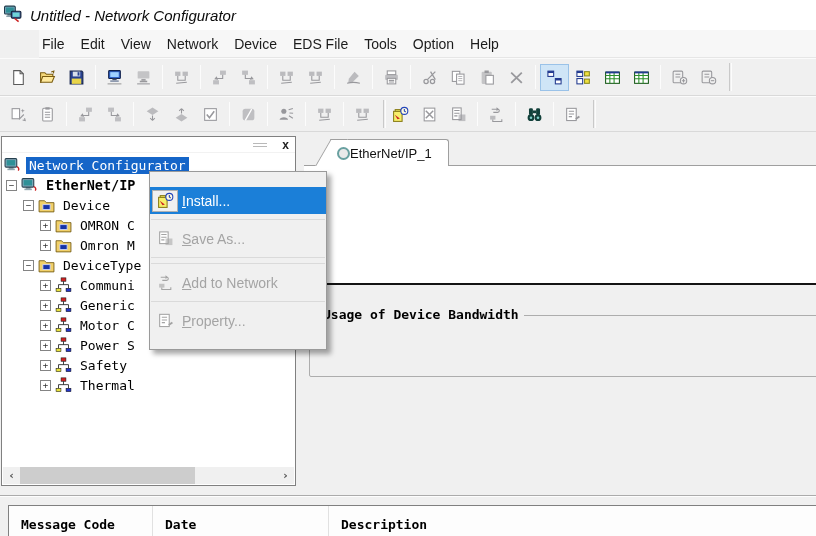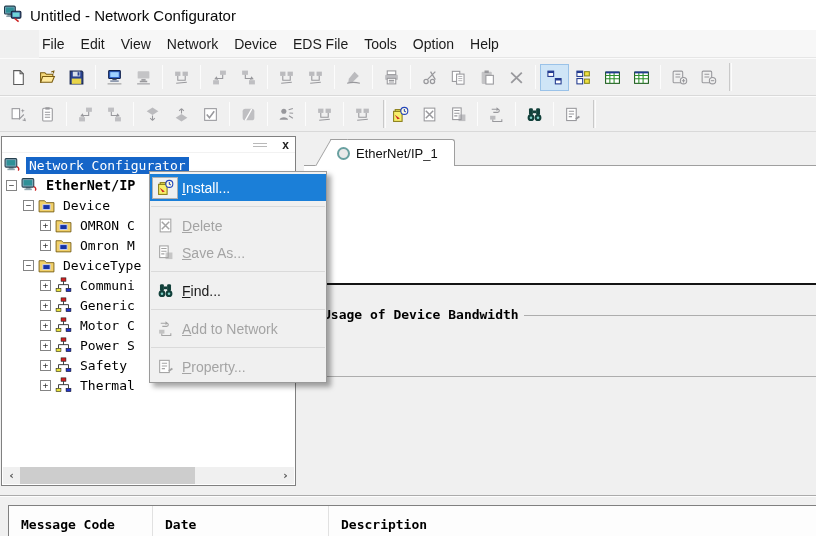--- a/index.html
+++ b/index.html
@@ -2,21 +2,21 @@
 <html style="--sel-blue: #1565c8; --menu-blue: #1b7fd8;"><head>
 <meta charset="utf-8">
 <style>
   * { margin:0; padding:0; box-sizing:border-box; }
   html,body { width:816px; height:536px; overflow:hidden; }
   body { font-family:"Liberation Sans", sans-serif; background:#f0f0f0; position:relative; }
   u { text-decoration:underline; }
 
   
   .titlebar { position:absolute; left:0; top:0; width:816px; height:30px; background:#ffffff;
-              display:flex; align-items:center; padding-left:4px; }
+              display:flex; align-items:center; padding-left:4px;font-style:italic; }
   .titlebar .app-icon { width:20px; height:20px; margin-right:6px; }
   .titlebar .title-text { font-size:15px; color:#0a0a0a; }
 
   
   .menubar { position:absolute; left:0; top:30px; width:816px; height:28px; background:#f7f7f7;
              display:flex; align-items:center; border-bottom:1px solid #e6e6e6;margin-left:39px; }
   .menu-item { font-size:14px; color:#1b1b1b; padding:4px 9px; margin-left:-2px; cursor:default; }
   .menu-item:first-child { margin-left:-6px; }
 
   
@@ -54,21 +54,21 @@
              display:flex; align-items:center; }
   .hs-arrow { width:17px; height:17px; text-align:center; font:bold 11px/17px "DejaVu Sans", sans-serif; color:#505050; }
   .hs-track { flex:1; height:17px; position:relative; }
   .hs-thumb { position:absolute; left:0; top:0; height:17px; width:68%; background:#cdcdcd; }
 
   
   .right-panel { position:absolute; left:304px; top:136px; width:512px; height:350px; }
   .tabstrip { height:30px; border-bottom:1px solid #9f9f9f; position:relative; }
   .tab { position:absolute; left:26px; bottom:-1px; height:27px; background:#ffffff;
          border:1px solid #9f9f9f; border-bottom:none; border-top-right-radius:3px;
-         display:flex; align-items:center; gap:6px; padding:0 16px 0 6px; font-size:13px; color:#111; }
+         display:flex; align-items:center; padding:0 16px 0 6px; font-size:13px; color:#111; }
   .tab::before { content:""; position:absolute; left:-8px; top:-1px; bottom:0; width:16px; background:#ffffff;
                  border-left:1px solid #9f9f9f; border-top:1px solid #9f9f9f; transform:skewX(-30deg); }
   .tab-circle { width:13px; height:13px; border-radius:50%; border:2px solid #69a0a0; background:#e9e9e9;
                 position:relative; z-index:1; }
   .tab-label { position:relative; z-index:1; }
   .net-canvas { height:119px; background:#ffffff; border-bottom:2px solid #141414; }
   .lower-area { height:199px; background:#f0f0f0; position:relative; }
   .groupbox { position:absolute; left:5px; right:-2px; top:30px; height:62px; border:1px solid #adadad; border-radius:2px; }
   .group-label { position:absolute; left:8px; top:-9px; background:#f0f0f0; padding:0 5px;
                  font-family:"DejaVu Sans Mono", monospace; font-size:13px; font-weight:600; color:#000; }
@@ -82,21 +82,21 @@
                          border-top:1px solid #ababab; border-bottom:1px solid #fdfdfd; }
   .msg-panel { position:absolute; left:8px; top:505px; width:812px; height:40px; background:#fdfdfd;
                border:1px solid #808080; display:flex; }
   .msg-col { padding:11px 0 0 12px; font-family:"DejaVu Sans Mono", monospace; font-size:13px;
              font-weight:700; color:#000; border-right:1px solid #e1e1e1; }
   .msg-col:nth-child(1){ width:144px; } .msg-col:nth-child(2){ width:176px; }
   .msg-col:nth-child(3){ flex:1; border-right:none; }
 
   
   .ctx-menu { position:absolute; left:149px; top:171px; width:178px; background:#f0f0f0;
-              border:1px solid #9a9a9a; box-shadow:4px 4px 5px rgba(0,0,0,0.35); z-index:50; padding:2px 0; }
+              border:1px solid #9a9a9a; box-shadow:4px 4px 5px rgba(0,0,0,0.35); z-index:50; padding:15px 0; }
   .ctx-item { height:27px; display:flex; align-items:center; font-size:14px; color:#1a1a1a; padding-right:10px; }
   .ctx-item .mi-icon { width:26px; height:22px; display:flex; align-items:center; justify-content:center;
                        margin:0 4px 0 2px; color:#a4a4a4; flex:0 0 auto; }
   .ctx-item.disabled { color:#a4a4a4; }
   .ctx-item.highlighted { background:#1b7fd8; color:#ffffff; }
   .ctx-item.highlighted .mi-icon { background:#f0f0f0; border:1px solid #b0b0b0; }
   .ctx-sep { height:0; border-top:1px solid #dadada; margin:5px 1px; }
 </style>
 </head>
 <body>
@@ -677,51 +677,28 @@
           <path d="M11.6 2.8v1.9l1.3.9" stroke="#2244bb" fill="none"></path>
           <path d="M2.6 8.2l4.8 3.6-2.2.7z" fill="#cc2222"></path>
         </svg>
       </span>
       <span><u>I</u>nstall...</span>
     </div>
     <div class="ctx-sep"></div>
     <div class="ctx-item disabled">
       <span class="mi-icon">
         <svg viewBox="0 0 16 16" width="17" height="17" aria-hidden="true">
-          <rect x="3" y="2" width="10" height="12" fill="#fff" stroke="currentColor"></rect>
-          <path d="M4.5 4.5l7 7M11.5 4.5l-7 7" stroke="currentColor" stroke-width="1.4" fill="none"></path>
-        </svg>
-      </span>
-      <span><u>D</u>elete</span>
-    </div>
-    <div class="ctx-item disabled">
-      <span class="mi-icon">
-        <svg viewBox="0 0 16 16" width="17" height="17" aria-hidden="true">
           <rect x="2.5" y="1.8" width="8" height="11" fill="#fff" stroke="currentColor"></rect>
           <path d="M4 4.3h5M4 6.8h5M4 9.3h3" stroke="currentColor"></path>
           <rect x="8" y="8" width="6.5" height="6.2" fill="currentColor" opacity=".55"></rect>
         </svg>
       </span>
       <span><u>S</u>ave As...</span>
     </div>
     <div class="ctx-sep"></div>
-    <div class="ctx-item">
-      <span class="mi-icon">
-        <svg viewBox="0 0 16 16" width="17" height="17" aria-hidden="true">
-          <rect x="2.8" y="2.2" width="3.7" height="6.2" rx="1.2" fill="#12403a"></rect>
-          <rect x="9.5" y="2.2" width="3.7" height="6.2" rx="1.2" fill="#12403a"></rect>
-          <rect x="6.5" y="4.2" width="3" height="2.6" fill="#12403a"></rect>
-          <circle cx="4.7" cy="11" r="3.2" fill="#12403a"></circle>
-          <circle cx="11.3" cy="11" r="3.2" fill="#12403a"></circle>
-          <circle cx="4.7" cy="11" r="1.2" fill="#7fd0c8"></circle>
-          <circle cx="11.3" cy="11" r="1.2" fill="#7fd0c8"></circle>
-        </svg>
-      </span>
-      <span><u>F</u>ind...</span>
-    </div>
     <div class="ctx-sep"></div>
     <div class="ctx-item disabled">
       <span class="mi-icon">
         <svg viewBox="0 0 16 16" width="17" height="17" aria-hidden="true">
           <path d="M3.5 3h5.5c2.2 0 2.2 3 0 3H5" stroke="currentColor" fill="none"></path>
           <path d="M10.5 3L8 1.2v3.6z" fill="currentColor"></path>
           <rect x="2" y="9.2" width="5" height="3.6" fill="currentColor" opacity=".6"></rect>
           <path d="M4.5 12.8v1.7h8.5v-2" stroke="currentColor" fill="none"></path>
         </svg>
       </span>

